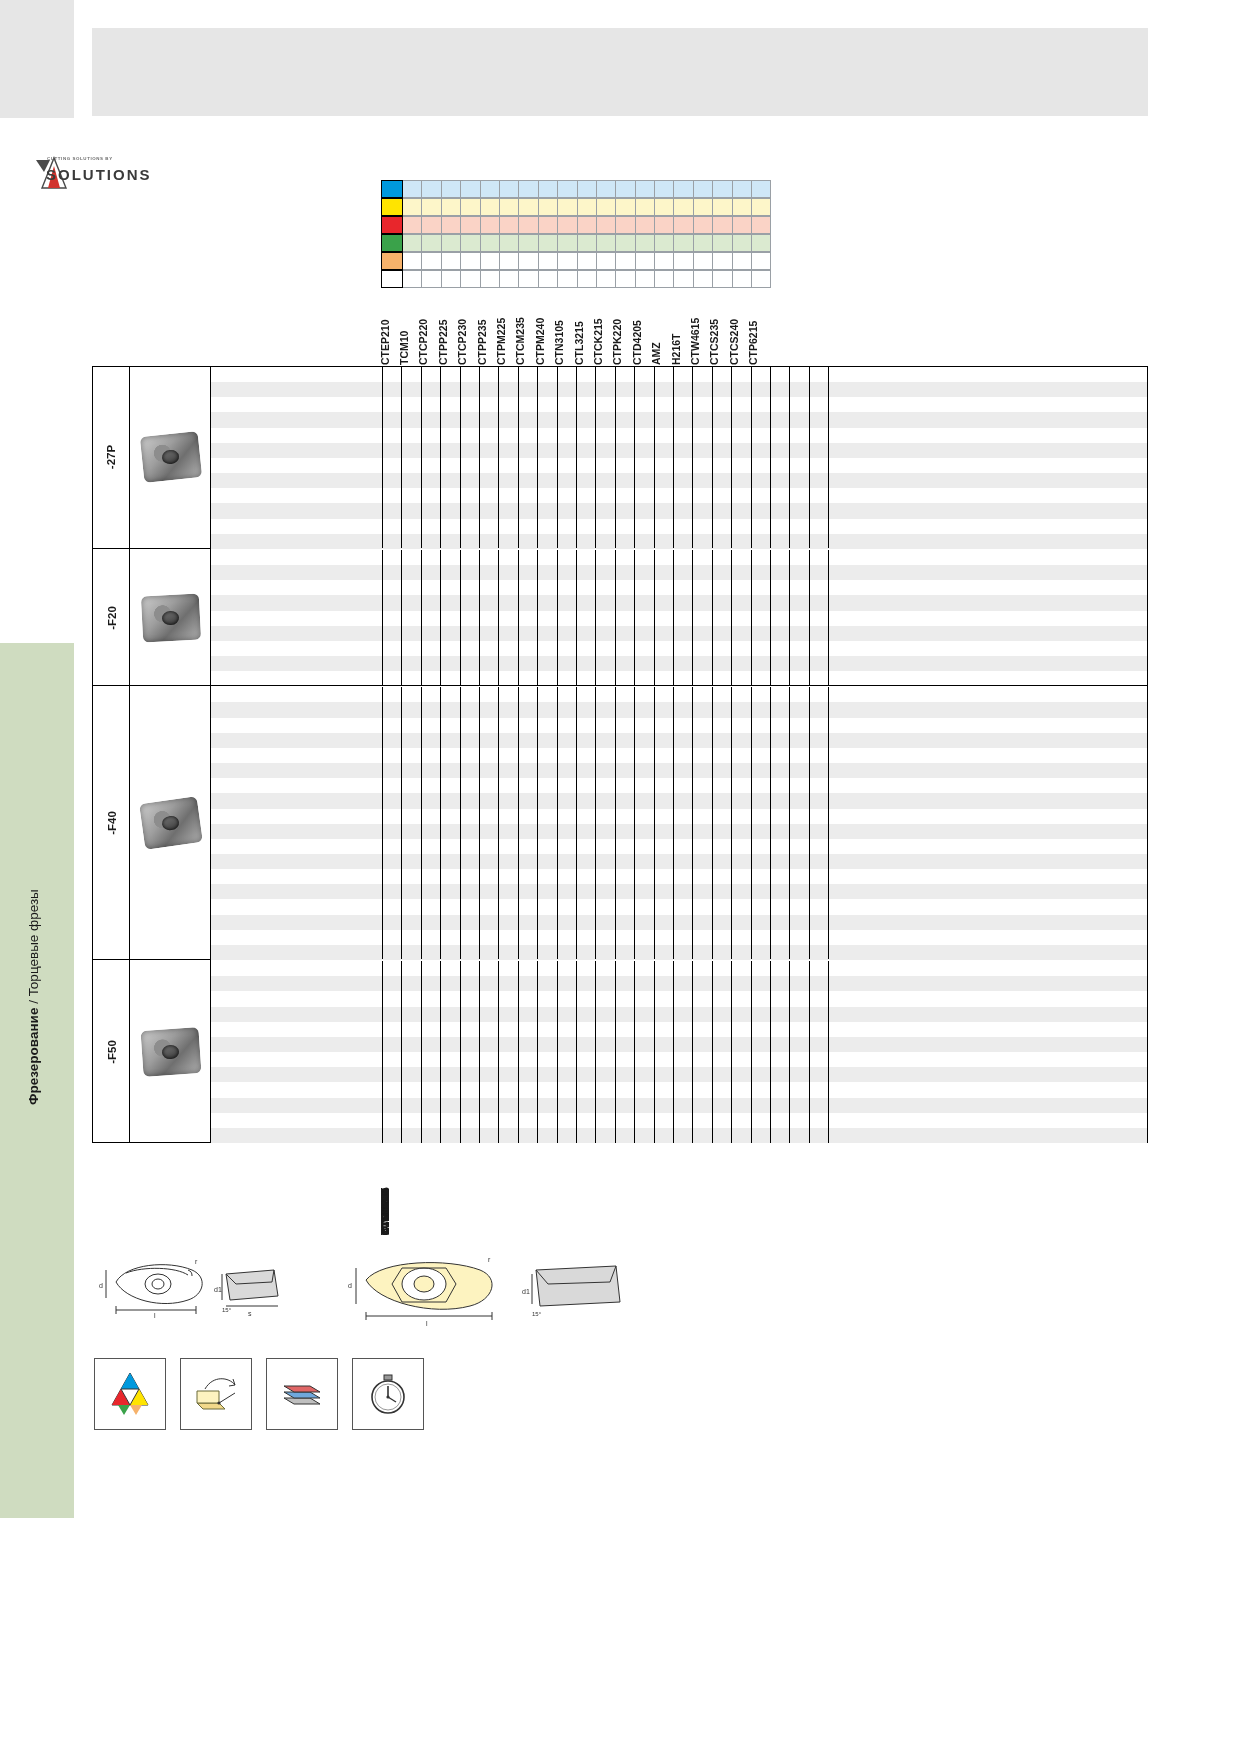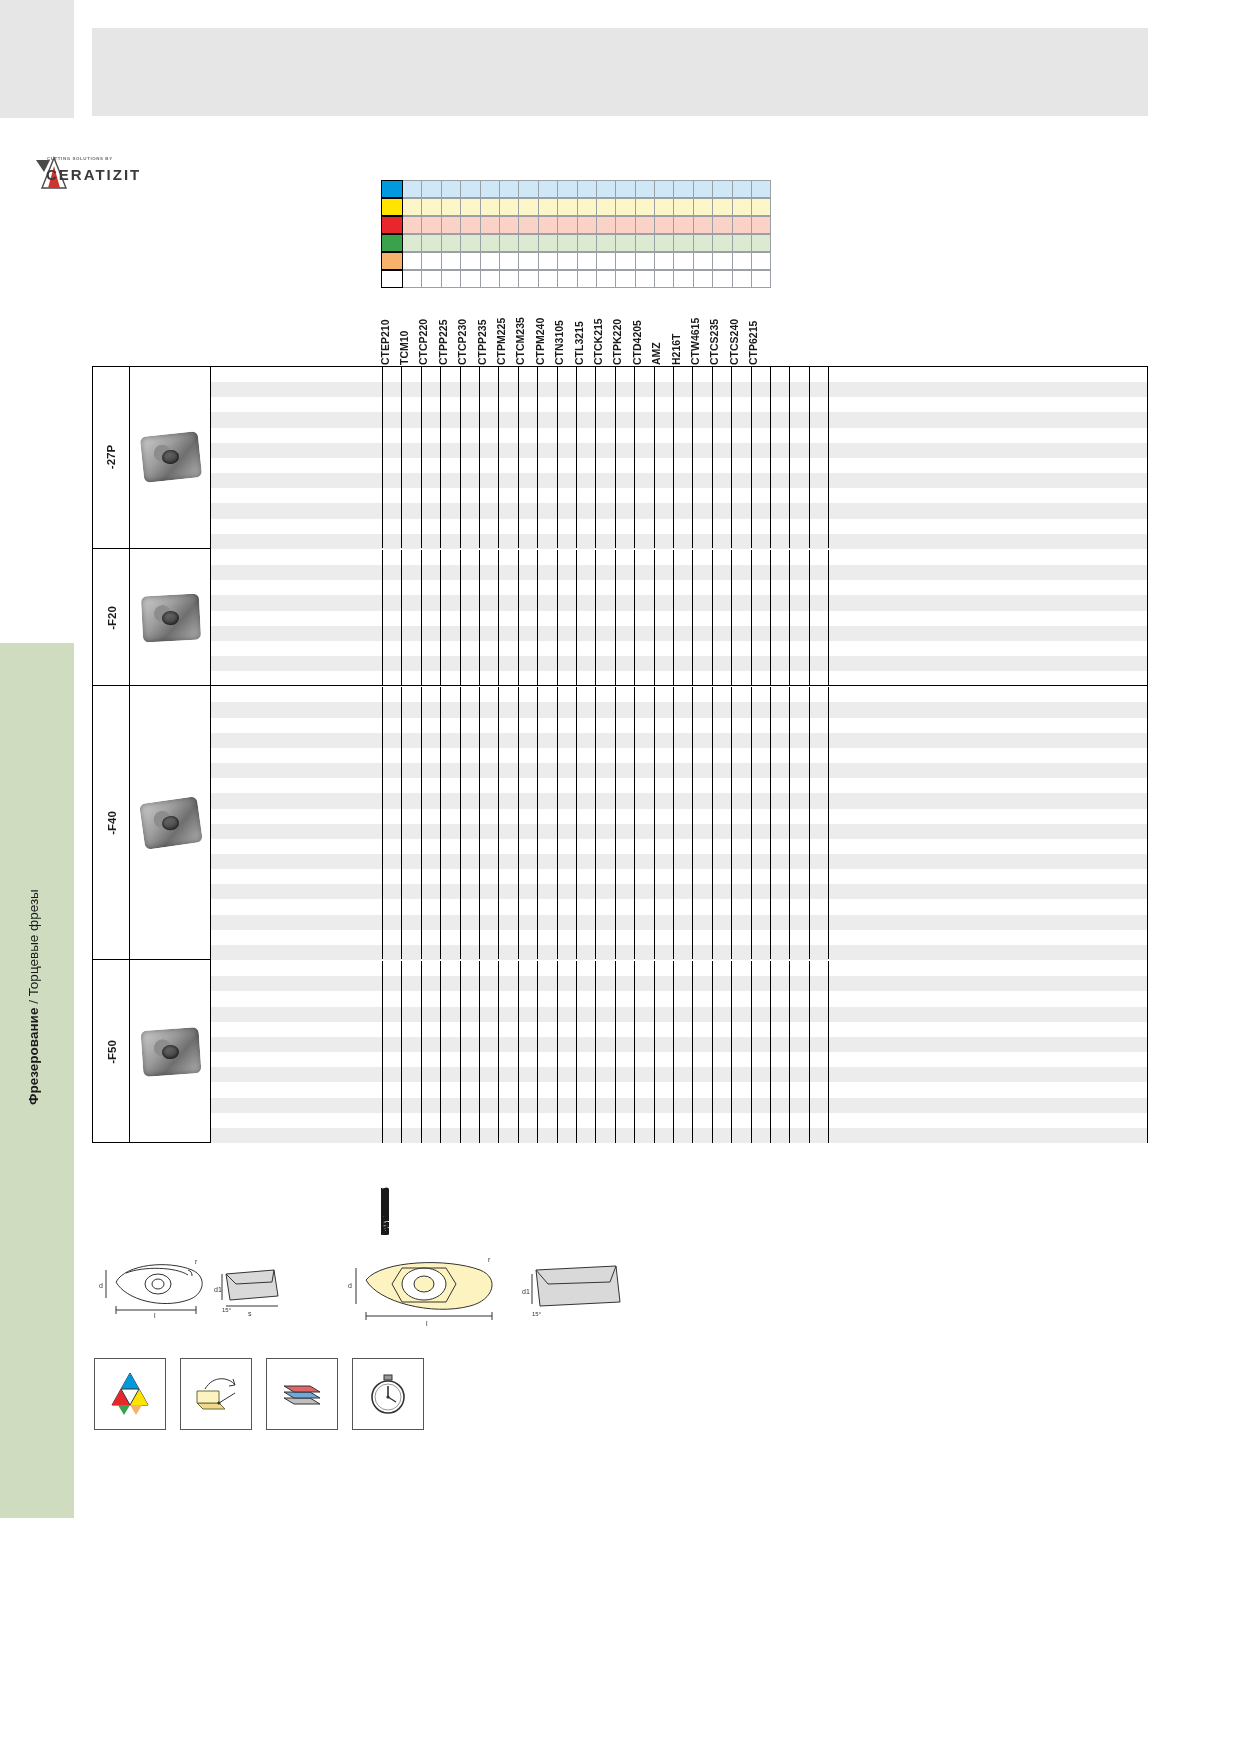--- a/index.html
+++ b/index.html
@@ -89,21 +89,21 @@
 <div class="header-band"></div>
 
 <div class="logo">
   <svg width="150" height="60" viewBox="0 0 150 60" style="position:absolute;left:0;top:-6px;">
     <polygon points="14,44 26,14 38,44" fill="#ffffff" stroke="#4a4a4a" stroke-width="1.4"></polygon>
     <polygon points="20,44 26,22 32,44" fill="#d1332e"></polygon>
     <polygon points="8,16 22,16 16,28" fill="#4a4a4a"></polygon>
   </svg>
 </div>
 <div class="logo-tag" style="left:47px;top:156px;">CUTTING SOLUTIONS BY</div>
-<div class="logo-wordmark" style="left:46px;top:166px;">CERATIZIT</div>
+<div class="logo-wordmark" style="left:46px;top:166px;">SOLUTIONS</div>
 
 <div class="side-tab"></div>
 <div class="side-tab-inner">
   <b>Фрезерование</b><span> / </span><span>Торцевые фрезы</span>
 </div>
 
 <div class="legend" id="legend">
     <div class="legend-row">
       <div class="legend-key" style="background: rgb(0, 153, 221);"></div>
       <div class="legend-cells">

